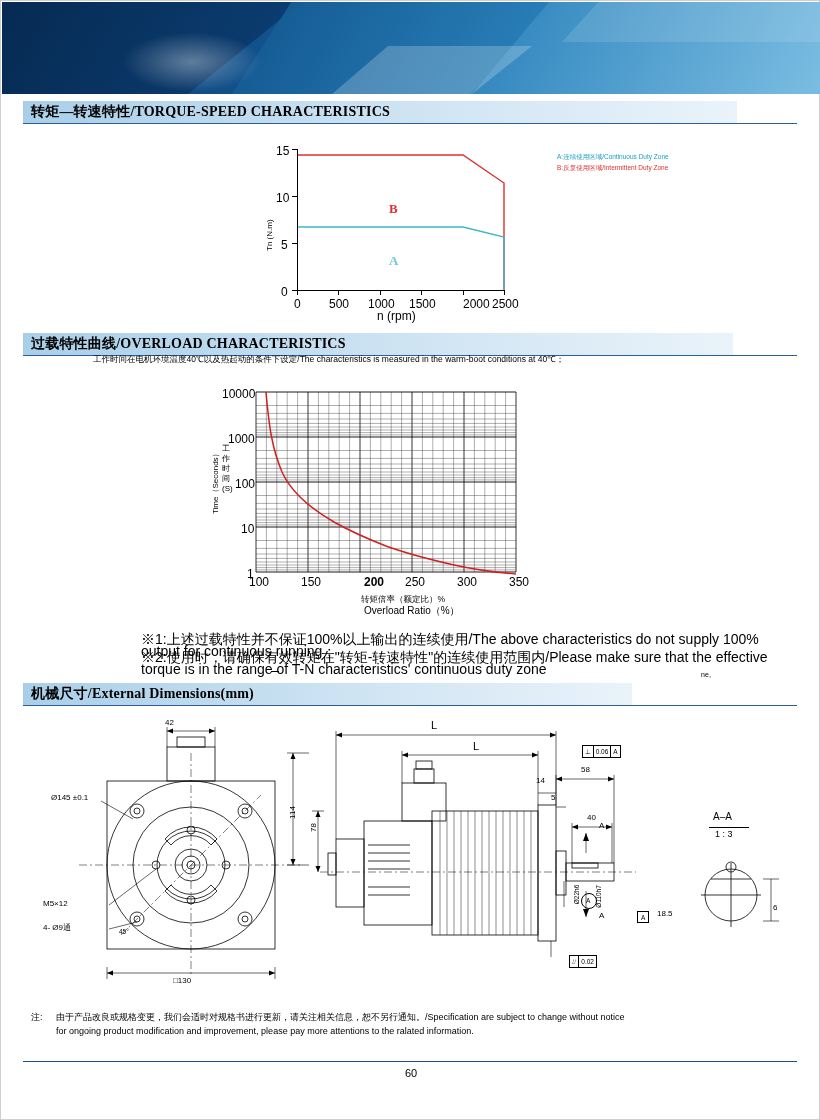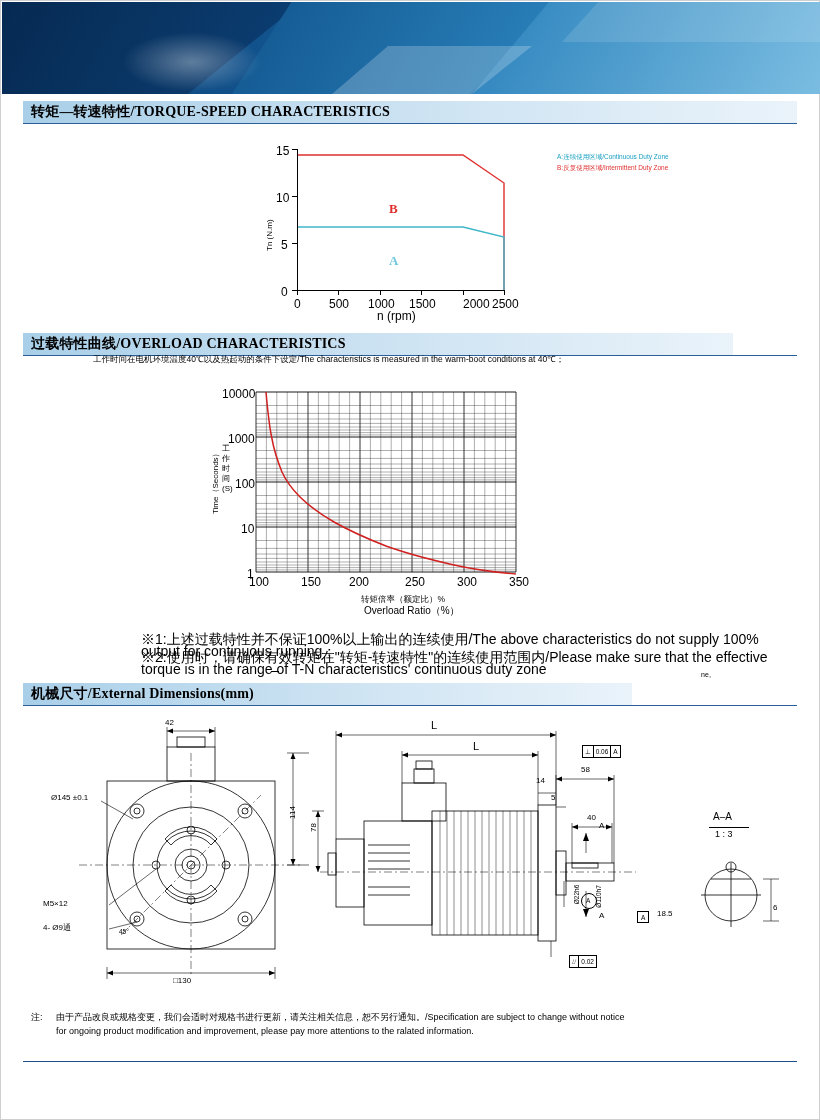--- a/index.html
+++ b/index.html
@@ -71,21 +71,21 @@
 
   <div class="banner">
     <div class="shape s1"></div>
     <div class="shape s2"></div>
     <div class="shape s3"></div>
     <div class="shape s4"></div>
     <div class="shape s5"></div>
     <div class="glow"></div>
   </div>
 
-  <div class="sect" style="left:22px;top:100px;width:774px;">
+  <div class="sect" style="left:22px;top:100px;width:714px;">
     <div class="t">转矩—转速特性/TORQUE-SPEED CHARACTERISTICS</div>
   </div>
   <div class="underline" style="left:22px;top:122px;width:774px;"></div>
 
   <div id="torque">
 
     <div class="axis" style="left:38px;top:8px;width:1px;height:142px;"></div>
     <div class="axis" style="left:38px;top:149px;width:208px;height:1px;"></div>
 
     <div class="tick" style="left:33px;top:149px;width:5px;height:1px;"></div>
@@ -218,21 +218,21 @@
     </svg>
 
     <div class="lbl" style="left:6px;top:3px;">10000</div>
     <div class="lbl" style="left:12px;top:48px;">1000</div>
     <div class="lbl" style="left:19px;top:93px;">100</div>
     <div class="lbl" style="left:25px;top:138px;">10</div>
     <div class="lbl" style="left:31px;top:183px;">1</div>
 
     <div class="lbl" style="left:33px;top:191px;">100</div>
     <div class="lbl" style="left:85px;top:191px;">150</div>
-    <div class="lbl" style="left:133px;top:191px;">200</div>
+    <div class="lbl" style="left:148px;top:191px;font-weight:bold;">200</div>
     <div class="lbl" style="left:189px;top:191px;">250</div>
     <div class="lbl" style="left:241px;top:191px;">300</div>
     <div class="lbl" style="left:293px;top:191px;">350</div>
 
     <div class="vlabel" style="left:-6px;top:130px;font-size:8px;">Time（Seconds）</div>
     <div style="position:absolute;left:6px;top:60px;font-size:8px;width:10px;line-height:10px;">工作时间(S)</div>
   </div>
   <div class="txt" style="left:360px;top:592px;font-size:8.5px;">转矩倍率（额定比）%</div>
   <div class="txt" style="left:363px;top:604px;font-size:10px;">Overload Ratio（%）</div>
 
@@ -468,13 +468,14 @@
     </svg>
     <div class="dim-t" style="left:636px;top:196px;">18.5</div>
     <div class="dim-t" style="left:752px;top:190px;">6</div>
   </div>
 
   <div class="txt" style="left:30px;top:1010px;font-size:9px;">注:</div>
   <div class="txt" style="left:55px;top:1024px;width:730px;font-size:9px;">for ongoing product modification and improvement, please pay more attentions to the ralated information.</div>
   <div class="txt" style="left:55px;top:1010px;width:730px;font-size:9px;">由于产品改良或规格变更，我们会适时对规格书进行更新，请关注相关信息，恕不另行通知。/Specification are subject to change without notice</div>
 
   <div class="botline" style="left:22px;top:1060px;width:774px;height:1px;"></div>
+  <div class="pagenum" style="top:1066px;">60</div>
 </div>
 
 </body></html>

